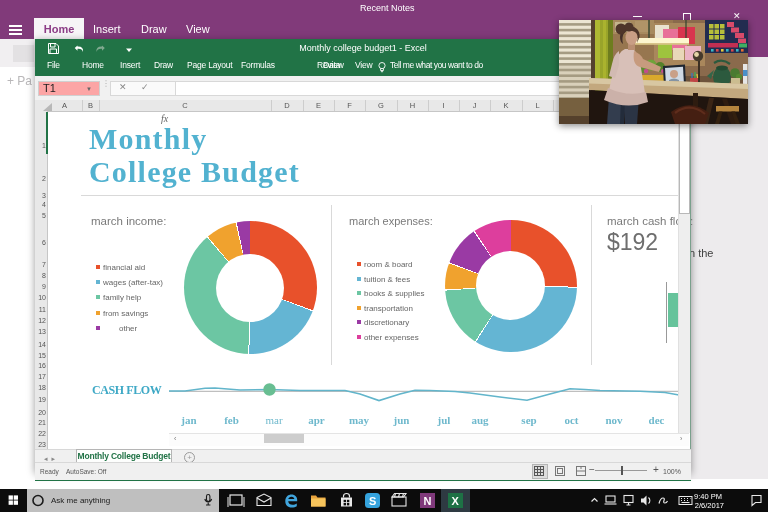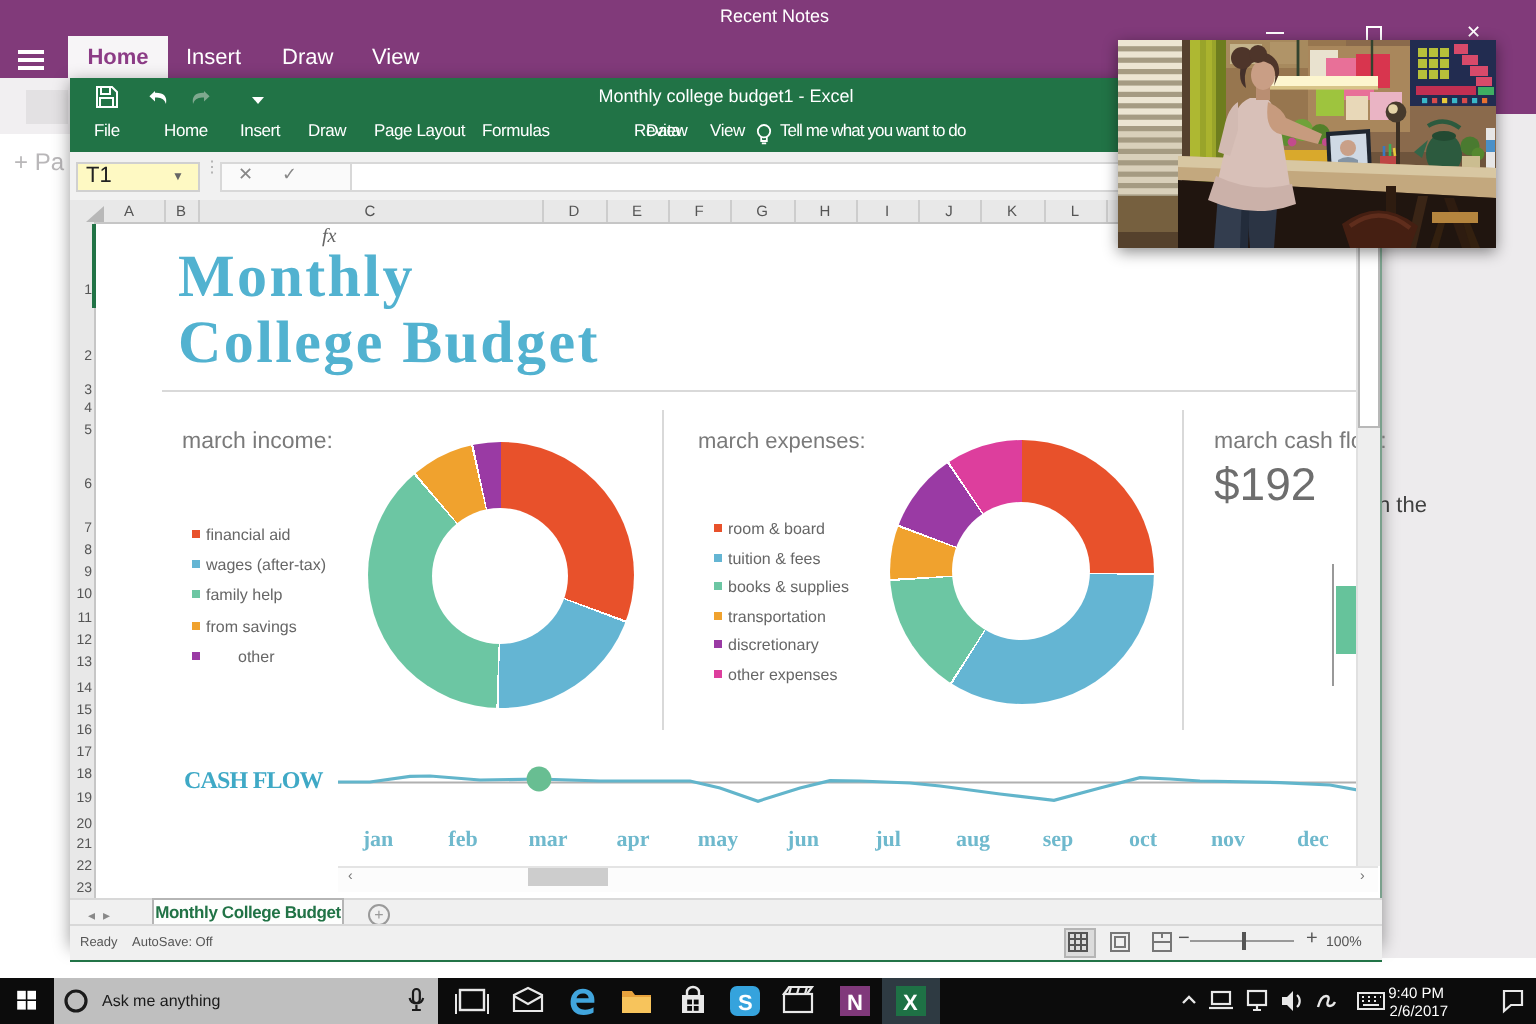--- a/index.html
+++ b/index.html
@@ -69,21 +69,21 @@
     <svg class="abs" style="left:342px;top:1px;" width="10" height="13" viewBox="0 0 10 13">
       <g stroke="#fff" stroke-width="0.9" fill="none">
         <circle cx="5" cy="4.6" r="3.1"></circle>
         <path d="M3.6 7.5 v2 h2.8 v-2 M3.9 10.7 h2.2"></path>
       </g>
     </svg>
     <span class="abs" style="left:355px;letter-spacing:-0.45px;">Tell me what you want to do</span>
   </div>
 
   <div class="abs" style="left:0;top:37px;width:656px;height:24px;background:#f1f1f1;"></div>
-  <div class="abs" style="left:3px;top:42px;width:56px;height:13px;background:#fef9c3;border:1px solid #d0d0d0;font-size:11px;color:#222;padding-left:4px;line-height:13px;">T1</div>
+  <div class="abs" style="left:3px;top:42px;width:56px;height:13px;background:#fca5a5;border:1px solid #d0d0d0;font-size:11px;color:#222;padding-left:4px;line-height:13px;">T1</div>
   <div class="abs" style="left:51px;top:47px;width:8px;height:6px;color:#666;font-size:6px;line-height:6px;">▼</div>
   <div class="abs" style="left:67px;top:43px;width:2px;height:11px;color:#aaa;font-size:8px;line-height:4px;">⋮</div>
   <div class="abs" style="left:75px;top:42px;width:66px;height:13px;background:#fafafa;border:1px solid #d8d8d8;"></div>
   <div class="abs" style="left:84px;top:43px;color:#888;font-size:9px;">✕</div>
   <div class="abs" style="left:106px;top:43px;color:#888;font-size:9px;">✓</div>
   <div class="abs" style="left:126px;top:42px;color:#666;font-size:10px;font-style:italic;font-family:'Liberation Serif',serif;margin-top:32px;">fx</div>
   <div class="abs" style="left:140px;top:42px;width:514px;height:13px;background:#fff;border:1px solid #d8d8d8;"></div>
 
   <div class="abs" style="left:0;top:61px;width:656px;height:11px;background:#e8e8e8;border-bottom:1px solid #c6c6c6;"></div>
   <svg class="abs" style="left:8px;top:64px;" width="9" height="8" viewBox="0 0 9 8">
@@ -170,26 +170,26 @@
   <div class="abs" style="left:633px;top:254px;width:11px;height:34px;background:#66c39b;"></div>
 
   <div class="abs" style="left:57px;top:344px;font-family:'Liberation Serif',serif;font-weight:bold;color:#3fa9c6;font-size:12px;letter-spacing:-0.4px;">CASH FLOW</div>
   <svg class="abs" style="left:130px;top:340px;" width="524" height="40" viewBox="0 0 524 40">
     <line x1="4" y1="12.3" x2="520" y2="12.3" stroke="#b0b0b0" stroke-width="1"></line>
     <path d="M4 12 L20 12 L40 9.2 L50 9 L75 11 L104.5 10.5 L135 11.5 L180 11.5 L195 15 L214 21.6 L235 15 L250 11.3 L265 11.5 L290 12.5 L305 14 L335 18 L362 21.2 L385 15 L405 9.8 L420 10.5 L435 11.5 L475 12.3 L500 13.5 L521 17.3" fill="none" stroke="#62b5cb" stroke-width="1.6"></path>
     <circle cx="104.5" cy="10.5" r="6.2" fill="#68be92"></circle>
   </svg>
   <div class="abs" style="left:139px;top:375px;width:30px;text-align:center;font-family:'Liberation Serif',serif;font-weight:bold;color:#6fb9cd;font-size:11px;">jan</div>
     <div class="abs" style="left:181.5px;top:375px;width:30px;text-align:center;font-family:'Liberation Serif',serif;font-weight:bold;color:#6fb9cd;font-size:11px;">feb</div>
-    <div class="abs" style="left:224px;top:375px;width:30px;text-align:center;font-family:'Liberation Serif',serif;font-weight:bold;color:#6fb9cd;font-size:11px;">mar</div>
+    <div class="abs" style="left:224px;top:375px;width:30px;text-align:center;font-family:'Liberation Serif',serif;font-weight:normal;color:#6fb9cd;font-size:11px;">mar</div>
     <div class="abs" style="left:266.5px;top:375px;width:30px;text-align:center;font-family:'Liberation Serif',serif;font-weight:bold;color:#6fb9cd;font-size:11px;">apr</div>
     <div class="abs" style="left:309px;top:375px;width:30px;text-align:center;font-family:'Liberation Serif',serif;font-weight:bold;color:#6fb9cd;font-size:11px;">may</div>
     <div class="abs" style="left:351.5px;top:375px;width:30px;text-align:center;font-family:'Liberation Serif',serif;font-weight:bold;color:#6fb9cd;font-size:11px;">jun</div>
     <div class="abs" style="left:394px;top:375px;width:30px;text-align:center;font-family:'Liberation Serif',serif;font-weight:bold;color:#6fb9cd;font-size:11px;">jul</div>
-    <div class="abs" style="left:436.5px;top:375px;width:30px;text-align:center;font-family:'Liberation Serif',serif;font-weight:bold;color:#6fb9cd;font-size:11px;">aug</div>
+    <div class="abs" style="left:436.5px;top:375px;width:30px;font-family:'Liberation Serif',serif;font-weight:bold;color:#6fb9cd;font-size:11px;">aug</div>
     <div class="abs" style="left:479px;top:375px;width:30px;text-align:center;font-family:'Liberation Serif',serif;font-weight:bold;color:#6fb9cd;font-size:11px;">sep</div>
     <div class="abs" style="left:521.5px;top:375px;width:30px;text-align:center;font-family:'Liberation Serif',serif;font-weight:bold;color:#6fb9cd;font-size:11px;">oct</div>
     <div class="abs" style="left:564px;top:375px;width:30px;text-align:center;font-family:'Liberation Serif',serif;font-weight:bold;color:#6fb9cd;font-size:11px;">nov</div>
     <div class="abs" style="left:606.5px;top:375px;width:30px;text-align:center;font-family:'Liberation Serif',serif;font-weight:bold;color:#6fb9cd;font-size:11px;">dec</div>
 
   <div class="abs" style="left:643px;top:72px;width:11px;height:322px;background:#eeeeee;border-left:1px solid #e0e0e0;"></div>
   <div class="abs" style="left:644px;top:76px;width:9px;height:97px;background:#fff;border:1px solid #b8b8b8;"></div>
 
   <div class="abs" style="left:134px;top:394px;width:520px;height:12px;background:#fcfcfc;border-top:1px solid #e4e4e4;"></div>
   <div class="abs" style="left:139px;top:396px;width:8px;height:8px;color:#777;font-size:7px;line-height:8px;">‹</div>

